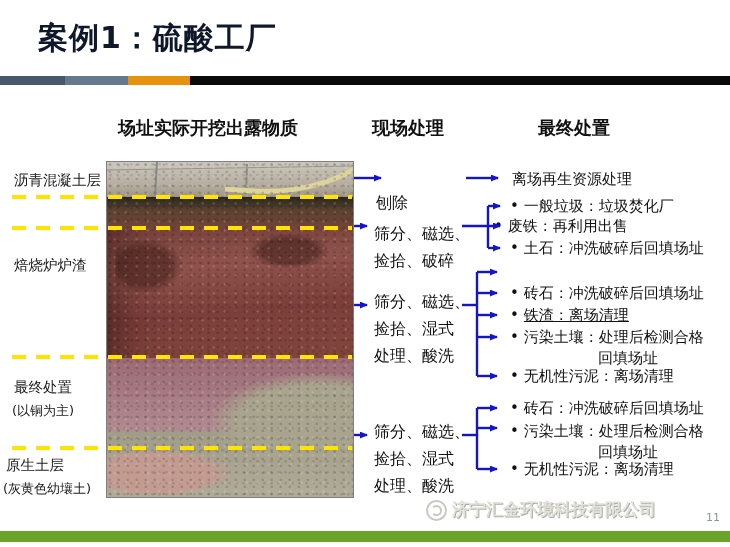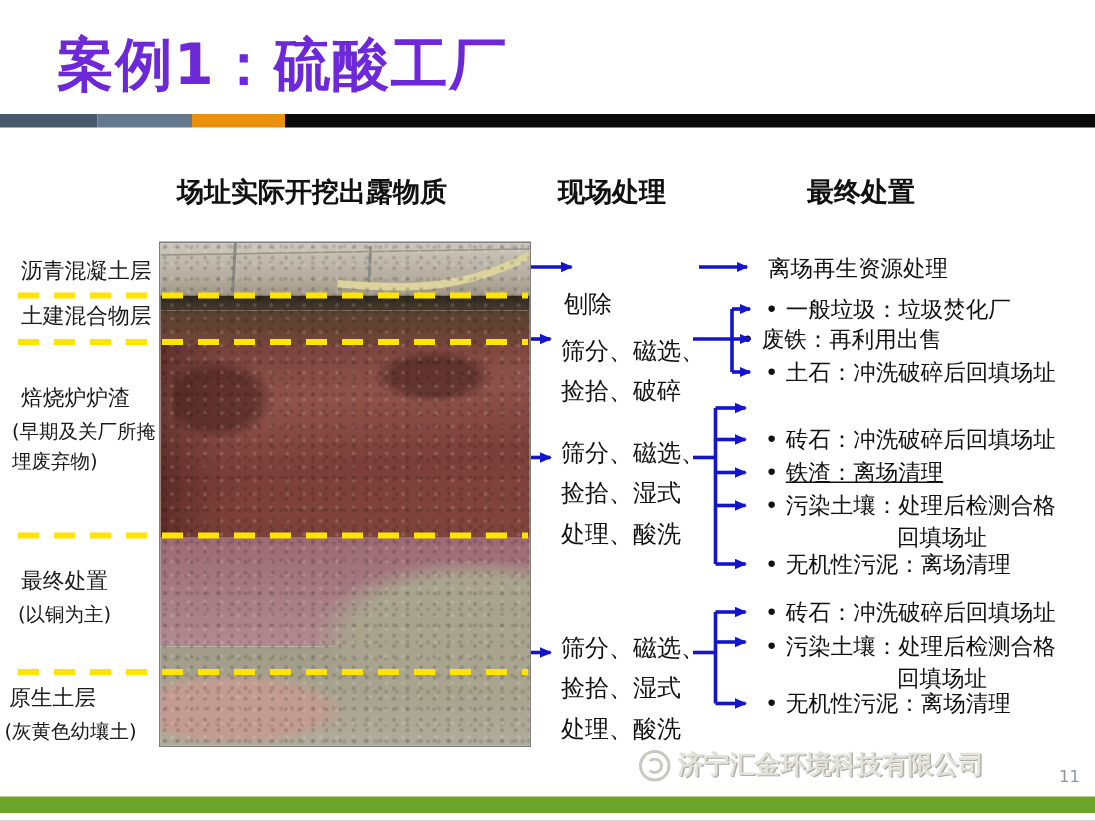--- a/index.html
+++ b/index.html
@@ -1,19 +1,19 @@
 <!DOCTYPE html>
 <html style="--accent-blue: #1414cc; --dash-yellow: #ffe400; --bar-dark: #47586b; --bar-slate: #64798e; --bar-orange: #e8910c; --bar-black: #0a0a0a; --footer-green: #6ba32b;"><head>
 <meta charset="utf-8">
 <style>
   html,body{margin:0;padding:0;}
   body{font-family:"DejaVu Sans",sans-serif;background:#888;}
   .slide{position:relative;width:730px;height:547px;background:#ffffff;overflow:hidden;margin:0 auto;}
 
-  .title{position:absolute;left:38px;top:18px;font-size:38px;font-weight:bold;color:#6d28d9;letter-spacing:1px;white-space:nowrap;}
+  .title{position:absolute;left:38px;top:18px;font-size:30px;font-weight:bold;color:#0f172a;letter-spacing:1px;white-space:nowrap;}
   .topbar{position:absolute;left:0;top:76px;width:730px;height:9px;display:flex;}
   .topbar .seg{height:100%;}
   .seg-dark{width:65px;background:var(--bar-dark,#47586b);}
   .seg-slate{width:63px;background:var(--bar-slate,#64798e);}
   .seg-orange{width:62px;background:var(--bar-orange,#e8910c);}
   .seg-black{flex:1;background:var(--bar-black,#0a0a0a);}
 
   .colhead{position:absolute;top:116px;font-size:18px;font-weight:bold;color:#111;white-space:nowrap;}
 
   
@@ -100,23 +100,21 @@
     </svg>
     <div class="grain"></div>
   </div>
 
   <div class="dash" style="top:195px;"></div>
   <div class="dash" style="top:226px;"></div>
   <div class="dash" style="top:355px;"></div>
   <div class="dash" style="top:446px;"></div>
 
   <div class="slabel" style="left:14px;top:171px;">沥青混凝土层</div>
-  <div class="slabel" style="left:14px;top:201px;">土建混合物层</div>
   <div class="slabel" style="left:14px;top:256px;">焙烧炉炉渣</div>
-  <div class="snote" style="left:8px;top:279px;width:100px;white-space:normal;">(早期及关厂所掩埋废弃物)</div>
   <div class="slabel" style="left:14px;top:378px;">最终处置</div>
   <div class="snote" style="left:12px;top:401px;">(以铜为主)</div>
   <div class="slabel" style="left:6px;top:456px;">原生土层</div>
   <div class="snote" style="left:3px;top:479px;">(灰黄色幼壤土)</div>
 
   <div class="treat" style="left:376px;top:165px;">
     <div>刨除</div>
   </div>
   <div class="treat" style="left:374px;top:196px;">
     <div>筛分、磁选、</div>

